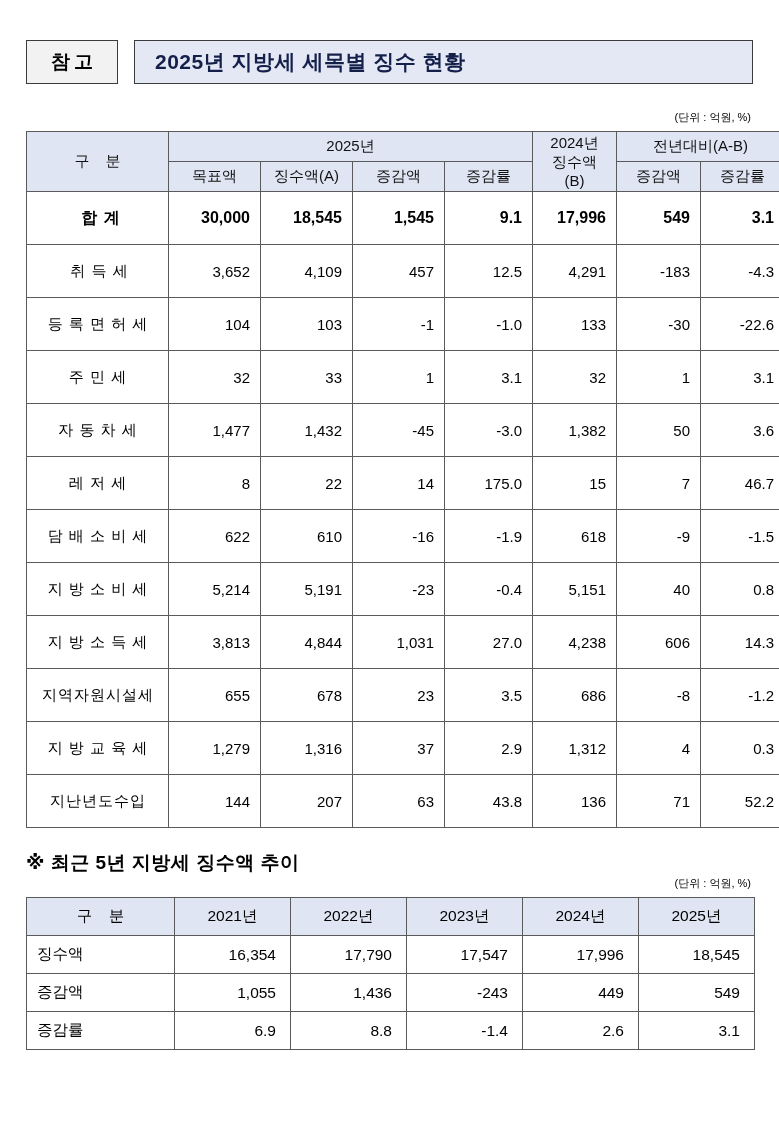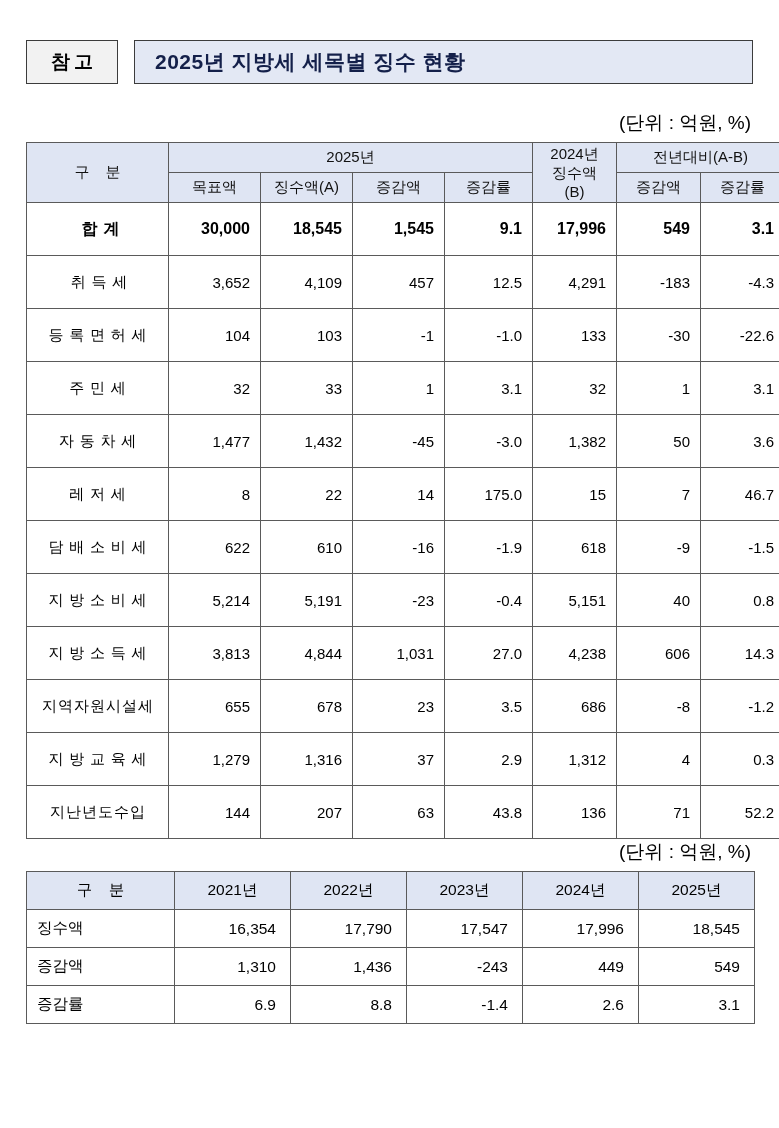--- a/index.html
+++ b/index.html
@@ -46,21 +46,21 @@
     padding-left: 20px;
     font-size: 21px;
     font-weight: bold;
     letter-spacing: 0.5px;
     color: #14204a;
   }
 
   
   .unit-note {
     text-align: right;
-    font-size: 19px;
+    font-size: 11px;
     margin: 0 2px 6px 0;
   }
 
   
   table {
     border-collapse: collapse;
     width: 100%;
     table-layout: fixed;
   }
   .main-table th, .main-table td {
@@ -77,21 +77,20 @@
   }
   .main-table tbody td {
     text-align: right;
     padding-right: 10px;
     height: 53px;
   }
   .main-table tbody td.label {
     text-align: center;
     padding-right: 0;
     letter-spacing: 1px;
-    font-family: Liberation Serif, serif;
   }
   .row-total td { font-weight: bold; font-size: 16px; }
   .row-total td.label { letter-spacing: 6px; text-indent: 6px; }
   .label-spaced2 { letter-spacing: 3px; text-indent: 3px; }
   .label-tight { letter-spacing: 0px; }
   .gubun { letter-spacing: 6px; text-indent: 6px; margin-top: 24px; }
 
   
   .section2-title {
     margin-top: 22px;
@@ -280,20 +279,21 @@
         <td>207</td>
         <td>63</td>
         <td>43.8</td>
         <td>136</td>
         <td>71</td>
         <td>52.2</td>
       </tr>
     </tbody>
   </table>
 
+  <div class="section2-title">※ 최근 5년 지방세 징수액 추이</div>
   <div class="unit-note">(단위 : 억원, %)</div>
 
   <table class="trend-table">
     <colgroup>
       <col style="width:148px">
       <col style="width:116px">
       <col style="width:116px">
       <col style="width:116px">
       <col style="width:116px">
       <col style="width:116px">
@@ -312,21 +312,21 @@
       <tr>
         <td class="label">징수액</td>
         <td>16,354</td>
         <td>17,790</td>
         <td>17,547</td>
         <td>17,996</td>
         <td>18,545</td>
       </tr>
       <tr>
         <td class="label">증감액</td>
-        <td>1,310</td>
+        <td>1,055</td>
         <td>1,436</td>
         <td>-243</td>
         <td>449</td>
         <td>549</td>
       </tr>
       <tr>
         <td class="label">증감률</td>
         <td>6.9</td>
         <td>8.8</td>
         <td>-1.4</td>

